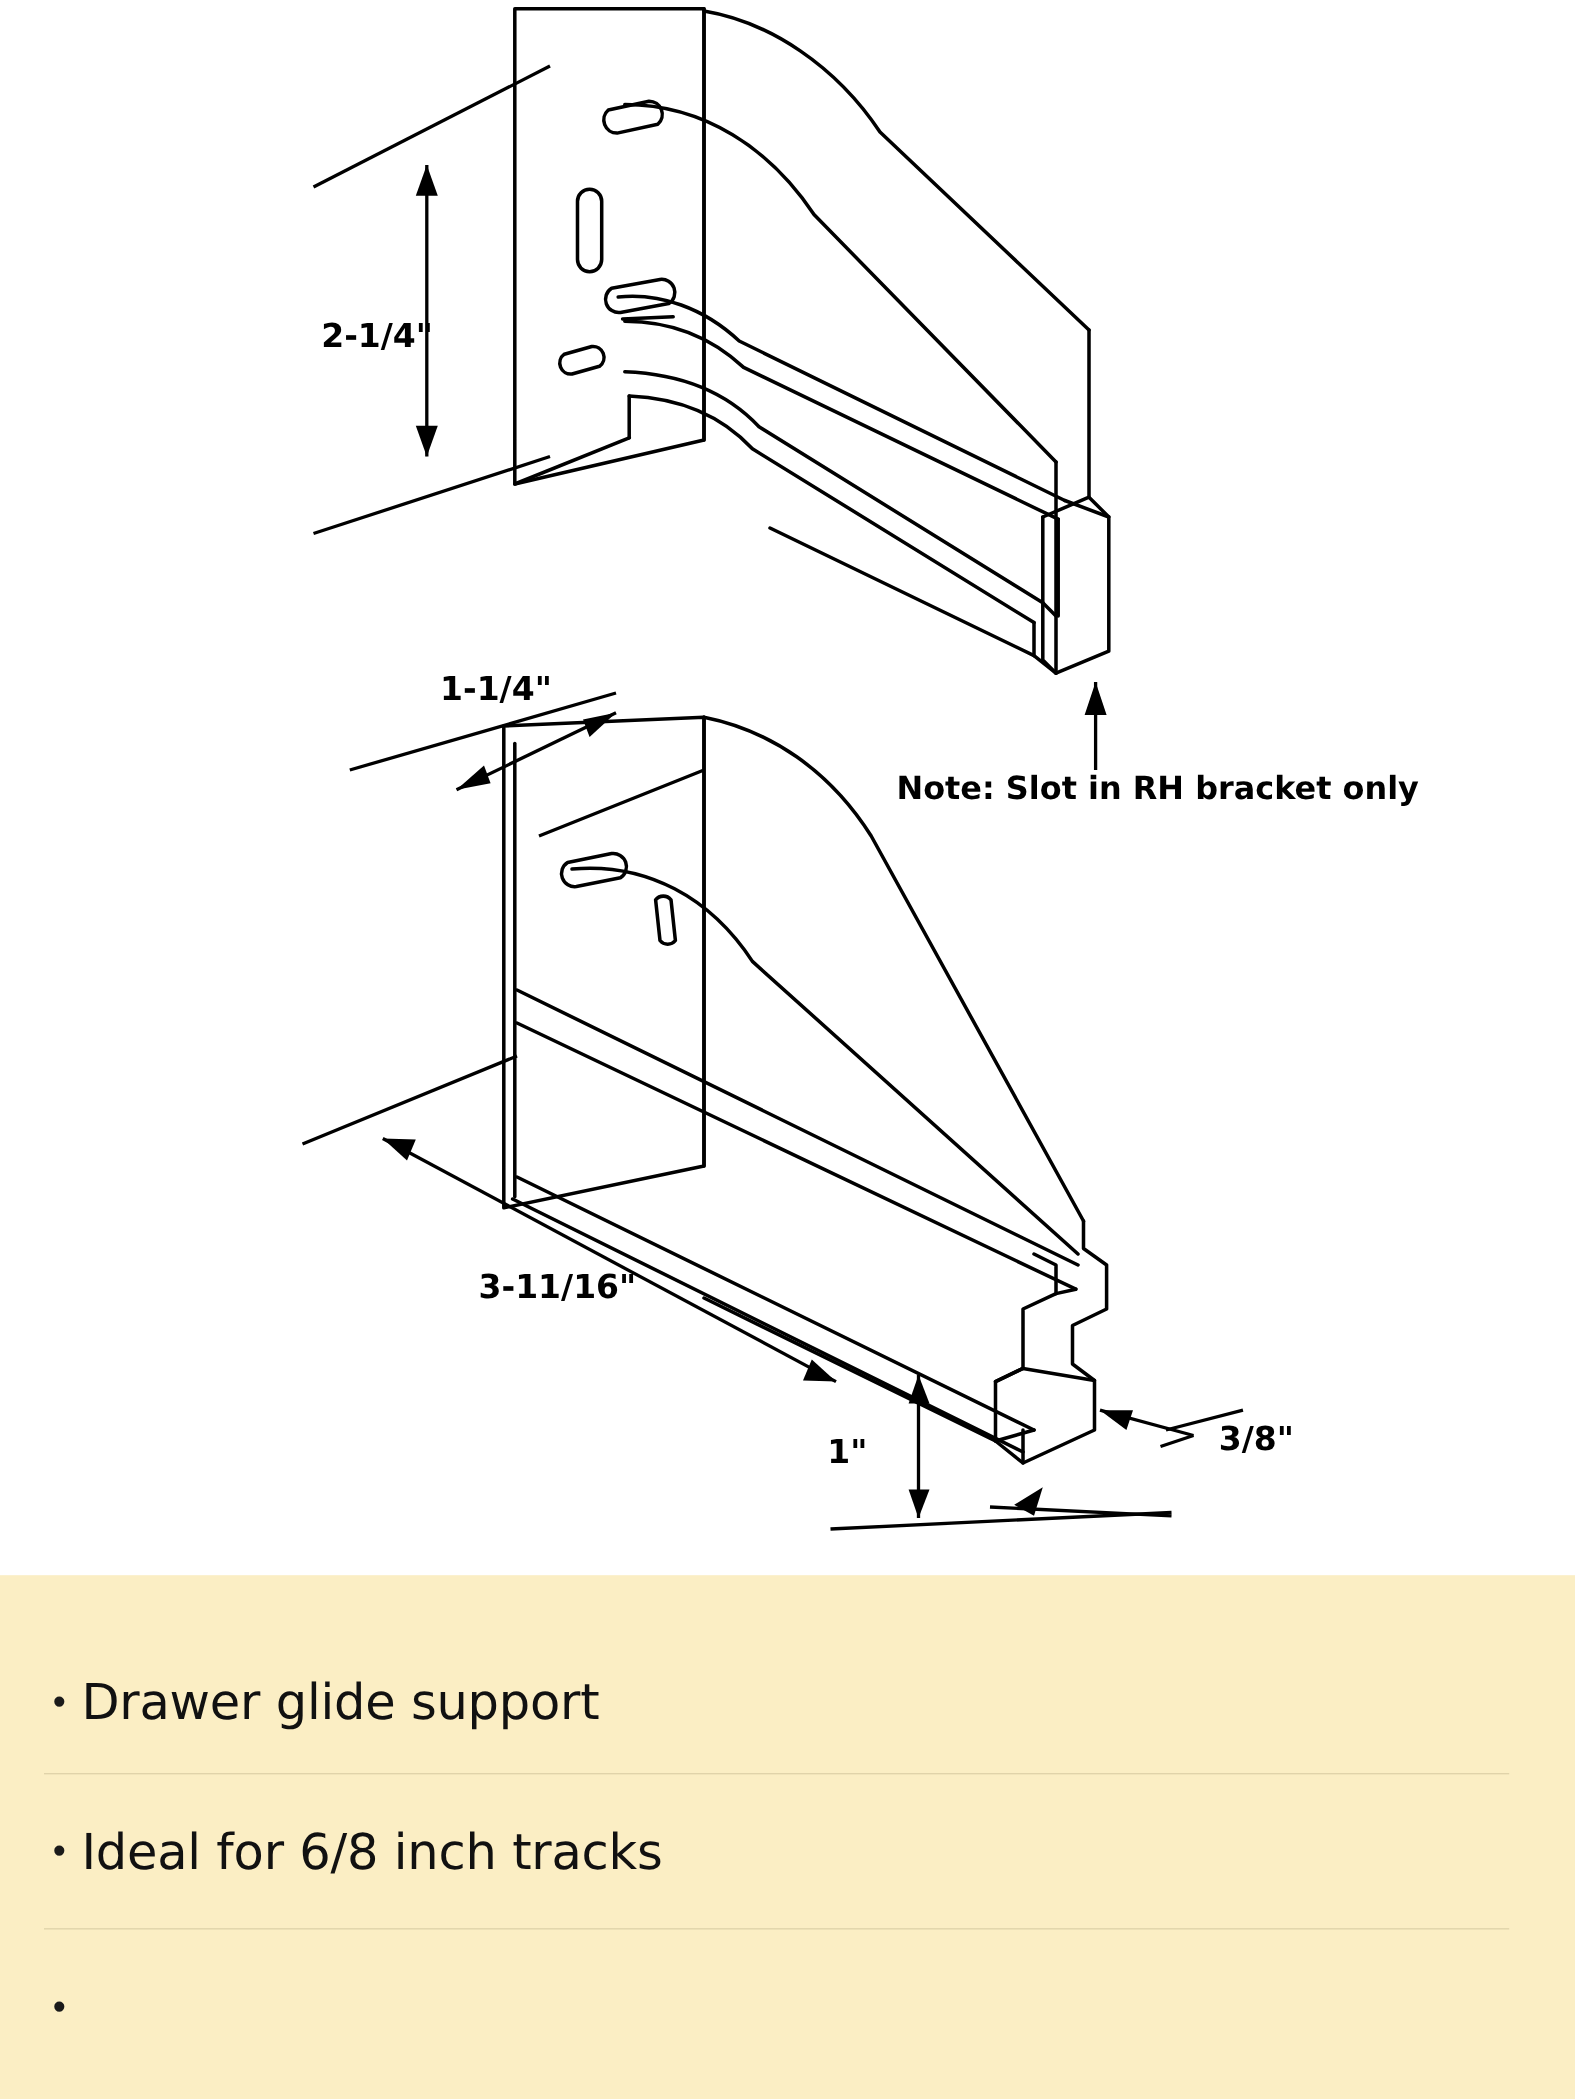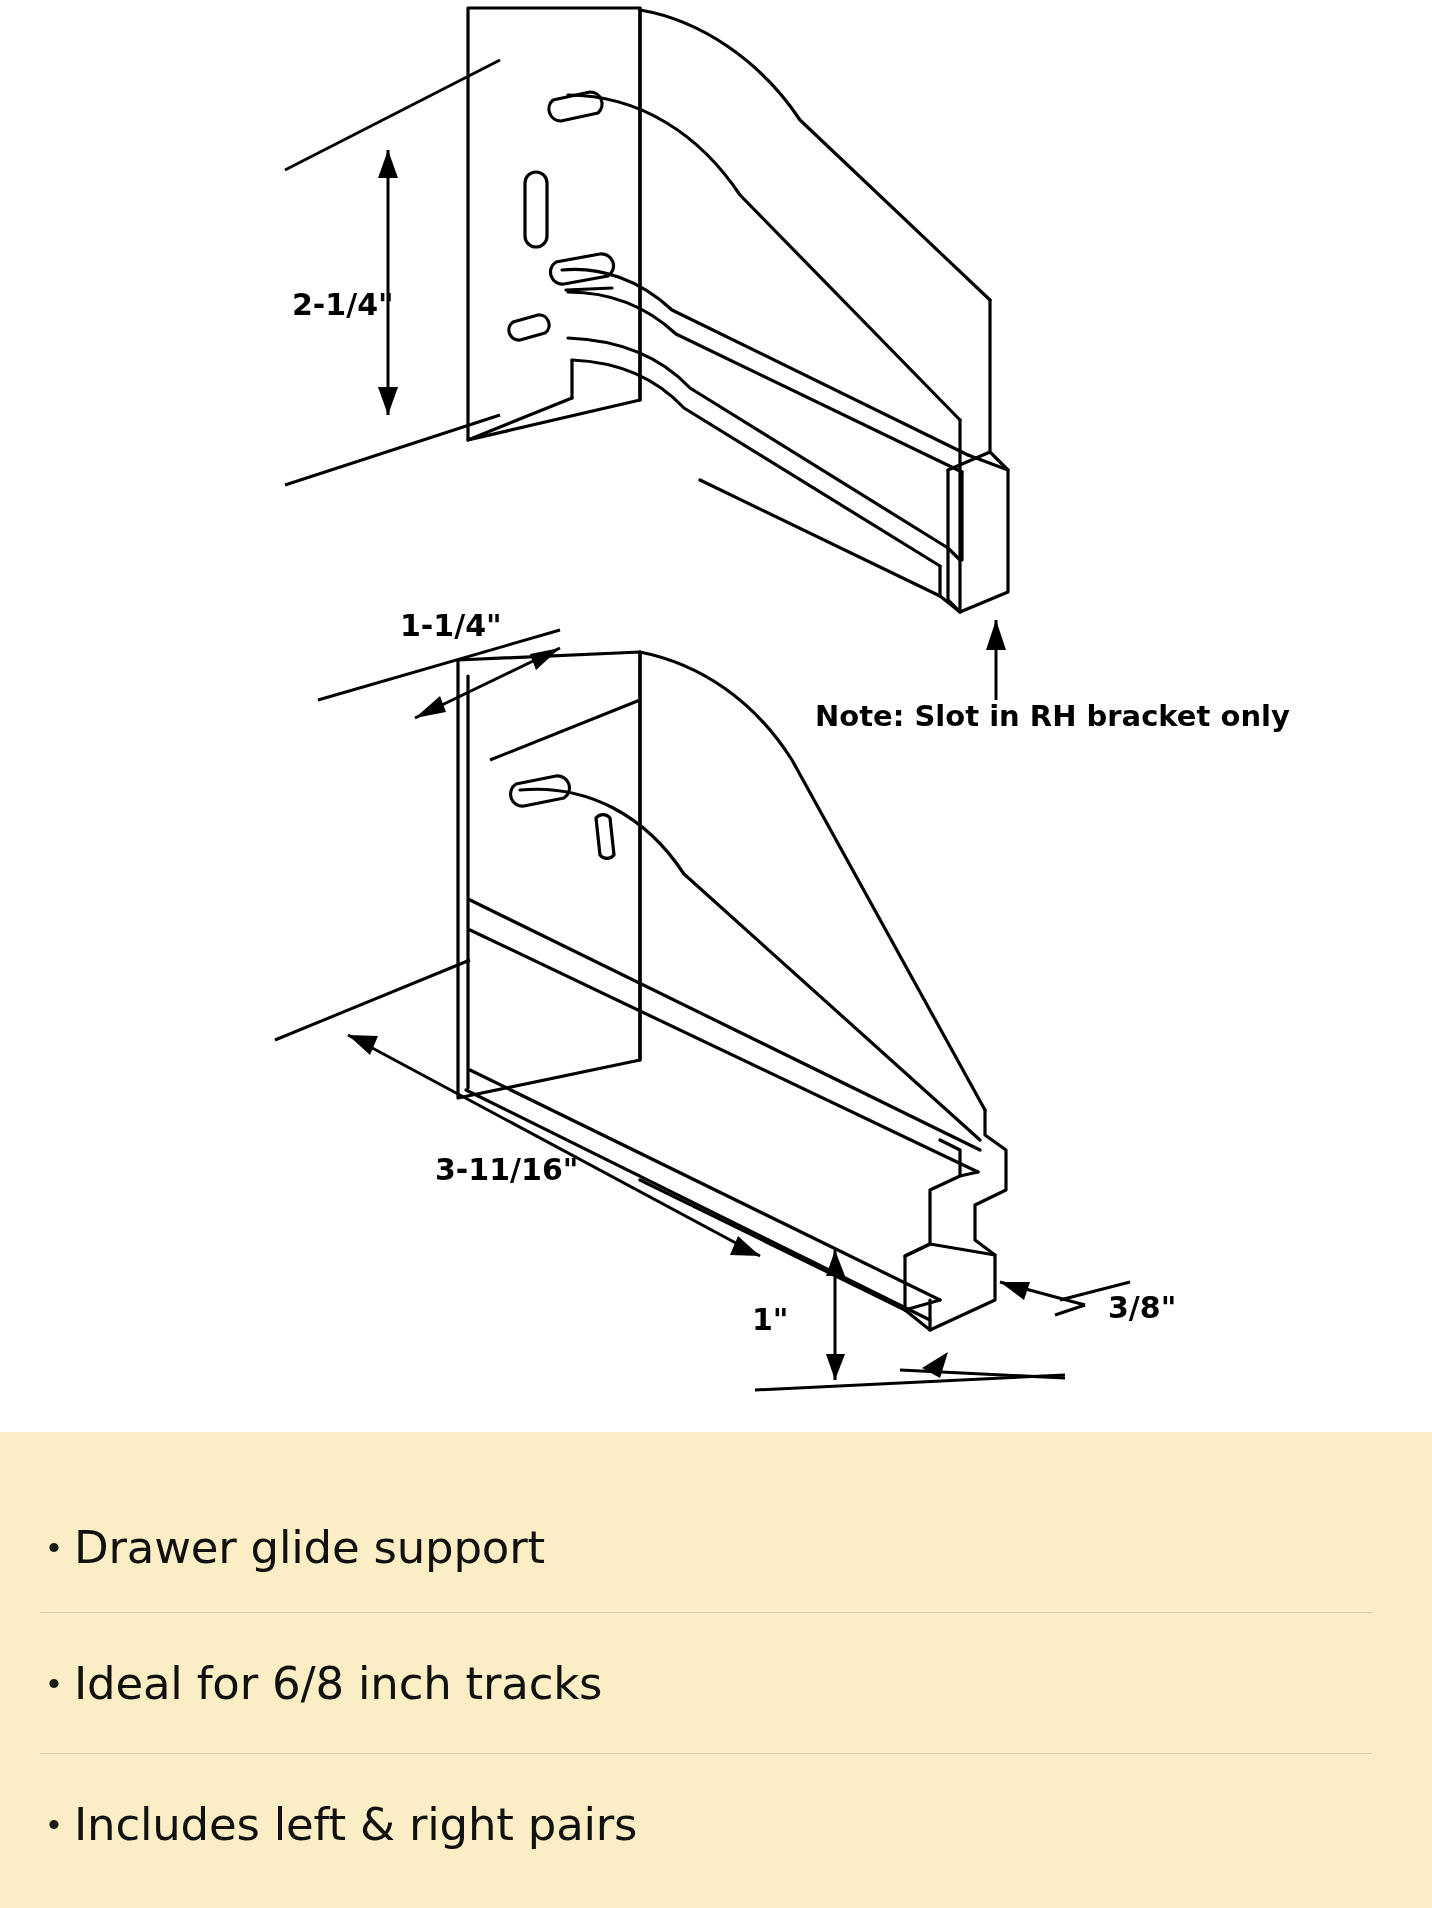--- a/index.html
+++ b/index.html
@@ -212,18 +212,17 @@
       <span class="feature-text">Drawer glide support</span>
     </div>
 
     <div class="feature-row">
       <span class="feature-bullet">•</span>
       <span class="feature-text">Ideal for 6/8 inch tracks</span>
     </div>
 
     <div class="feature-row last">
       <span class="feature-bullet">•</span>
-      <span class="feature-text">Includes left &amp; right pairs</span>
     </div>
 
   </div>
 
 </div>
 
 </body></html>

